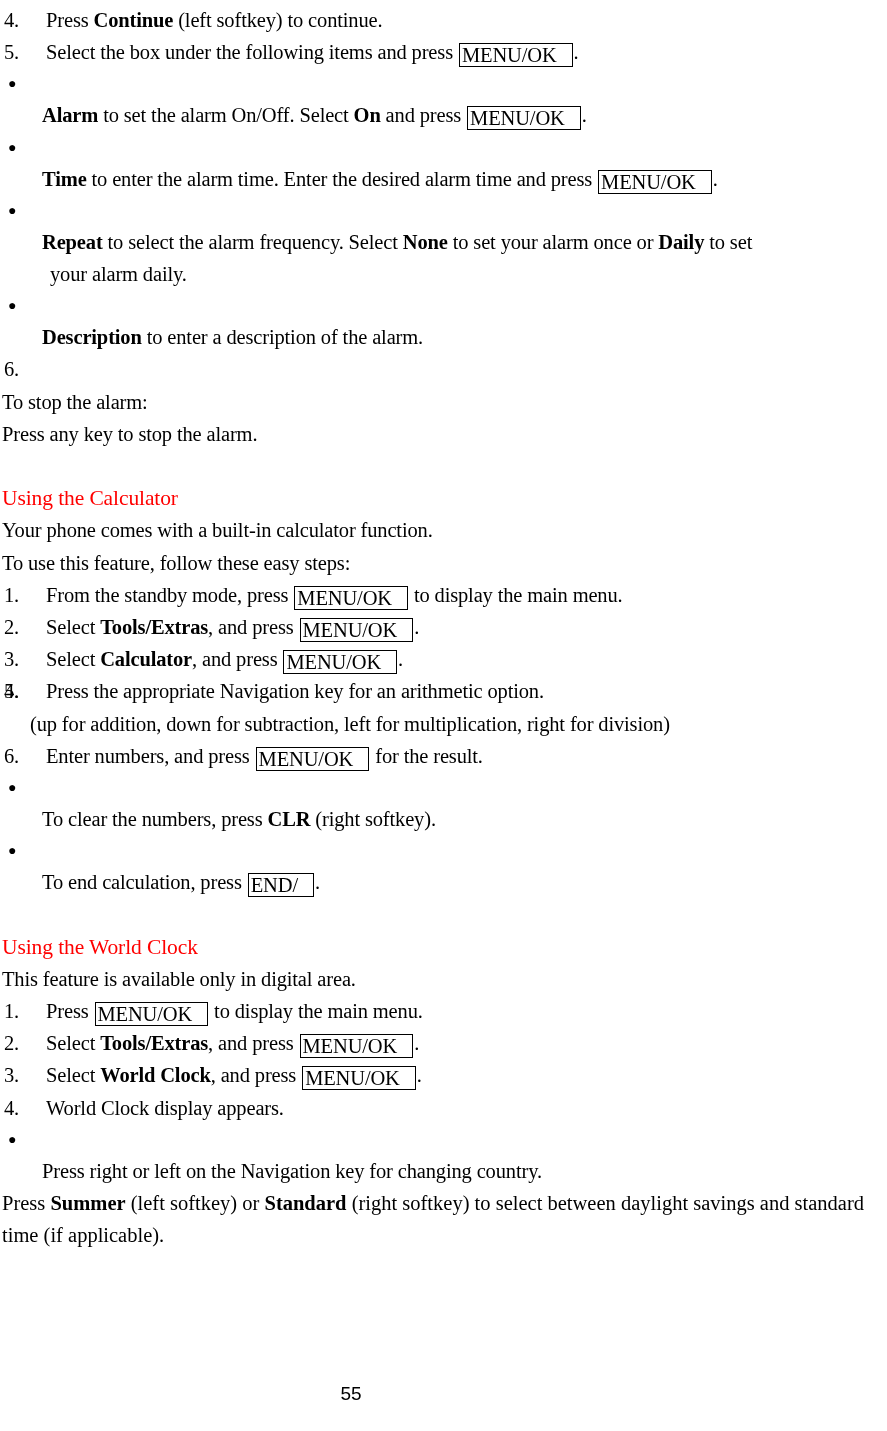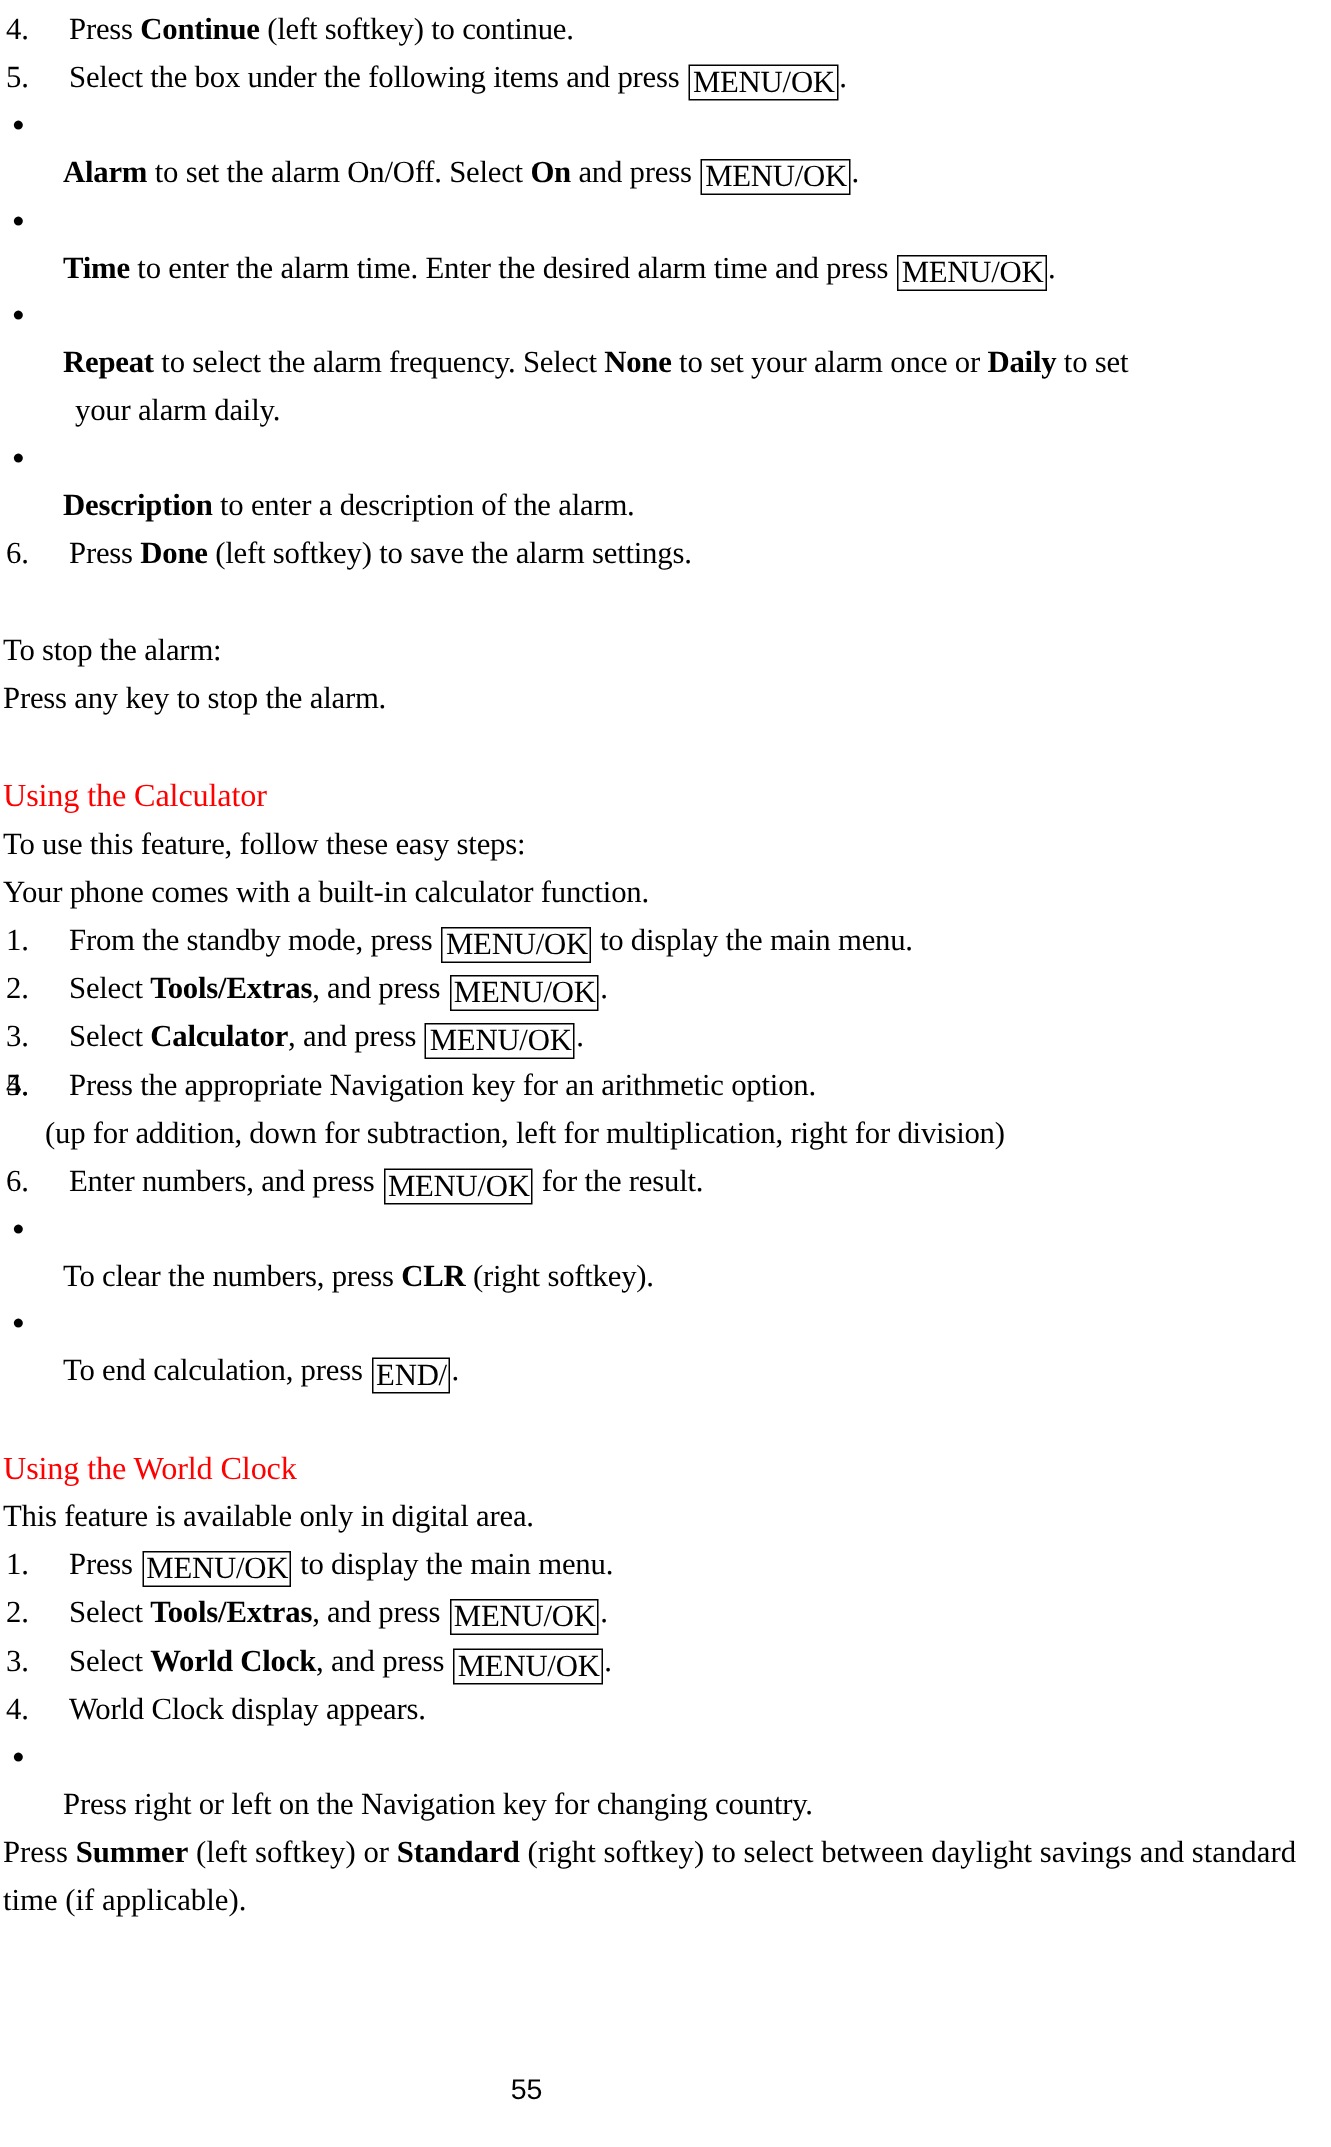--- a/index.html
+++ b/index.html
@@ -59,21 +59,21 @@
   .indent-bul .bodytext { margin-left: 40px; margin-top: 31px; }
   .indent-cont .bodytext { margin-left: 48px; }
   .indent-sub  .bodytext { margin-left: 28px; }
   .indent-none .bodytext { margin-left: 0; }
 
   b, .b { font-weight: bold; }
 
   
   .key {
     border: 1.3px solid #000000;
-    padding: 0 1px 0 2px;
+    padding: 0 15px 0 2px;
     margin: 0 1px;
     display: inline-block;
     line-height: 22px;
     vertical-align: -3px;
     font-size: 20.5px;
   }
   .key.dot {
     width: 18px;
     text-align: center;
     padding: 0;
@@ -142,41 +142,40 @@
       <span class="bodytext">your alarm daily.</span>
     </div>
 
     <div class="line indent-bul">
       <span class="marker bul">●</span>
       <span class="bodytext"><b>Description</b><span> to enter a description of the alarm.</span></span>
     </div>
 
     <div class="line indent-num">
       <span class="marker num">6.</span>
-      <span class="bodytext"><span>Press </span><b>Done</b><span> (left softkey) to save the alarm settings.</span></span>
     </div>
 
     <div class="blank"></div>
 
     <div class="line indent-none">
       <span class="bodytext">To stop the alarm:</span>
     </div>
     <div class="line indent-none">
       <span class="bodytext">Press any key to stop the alarm.</span>
     </div>
 
     <div class="blank"></div>
 
     <h2 class="heading">Using the Calculator</h2>
 
     <div class="line indent-none">
+      <span class="bodytext">Your phone comes with a built-in calculator function.</span>
+    </div>
+    <div class="line indent-none">
       <span class="bodytext">To use this feature, follow these easy steps:</span>
-    </div>
-    <div class="line indent-none">
-      <span class="bodytext">Your phone comes with a built-in calculator function.</span>
     </div>
 
     <div class="line indent-num">
       <span class="marker num">1.</span>
       <span class="bodytext"><span>From the standby mode, press </span><span class="key">MENU/OK</span><span> to display the main menu.</span></span>
     </div>
 
     <div class="line indent-num">
       <span class="marker num">2.</span>
       <span class="bodytext"><span>Select </span><b>Tools/Extras</b><span>, and press </span><span class="key">MENU/OK</span><span>.</span></span>

